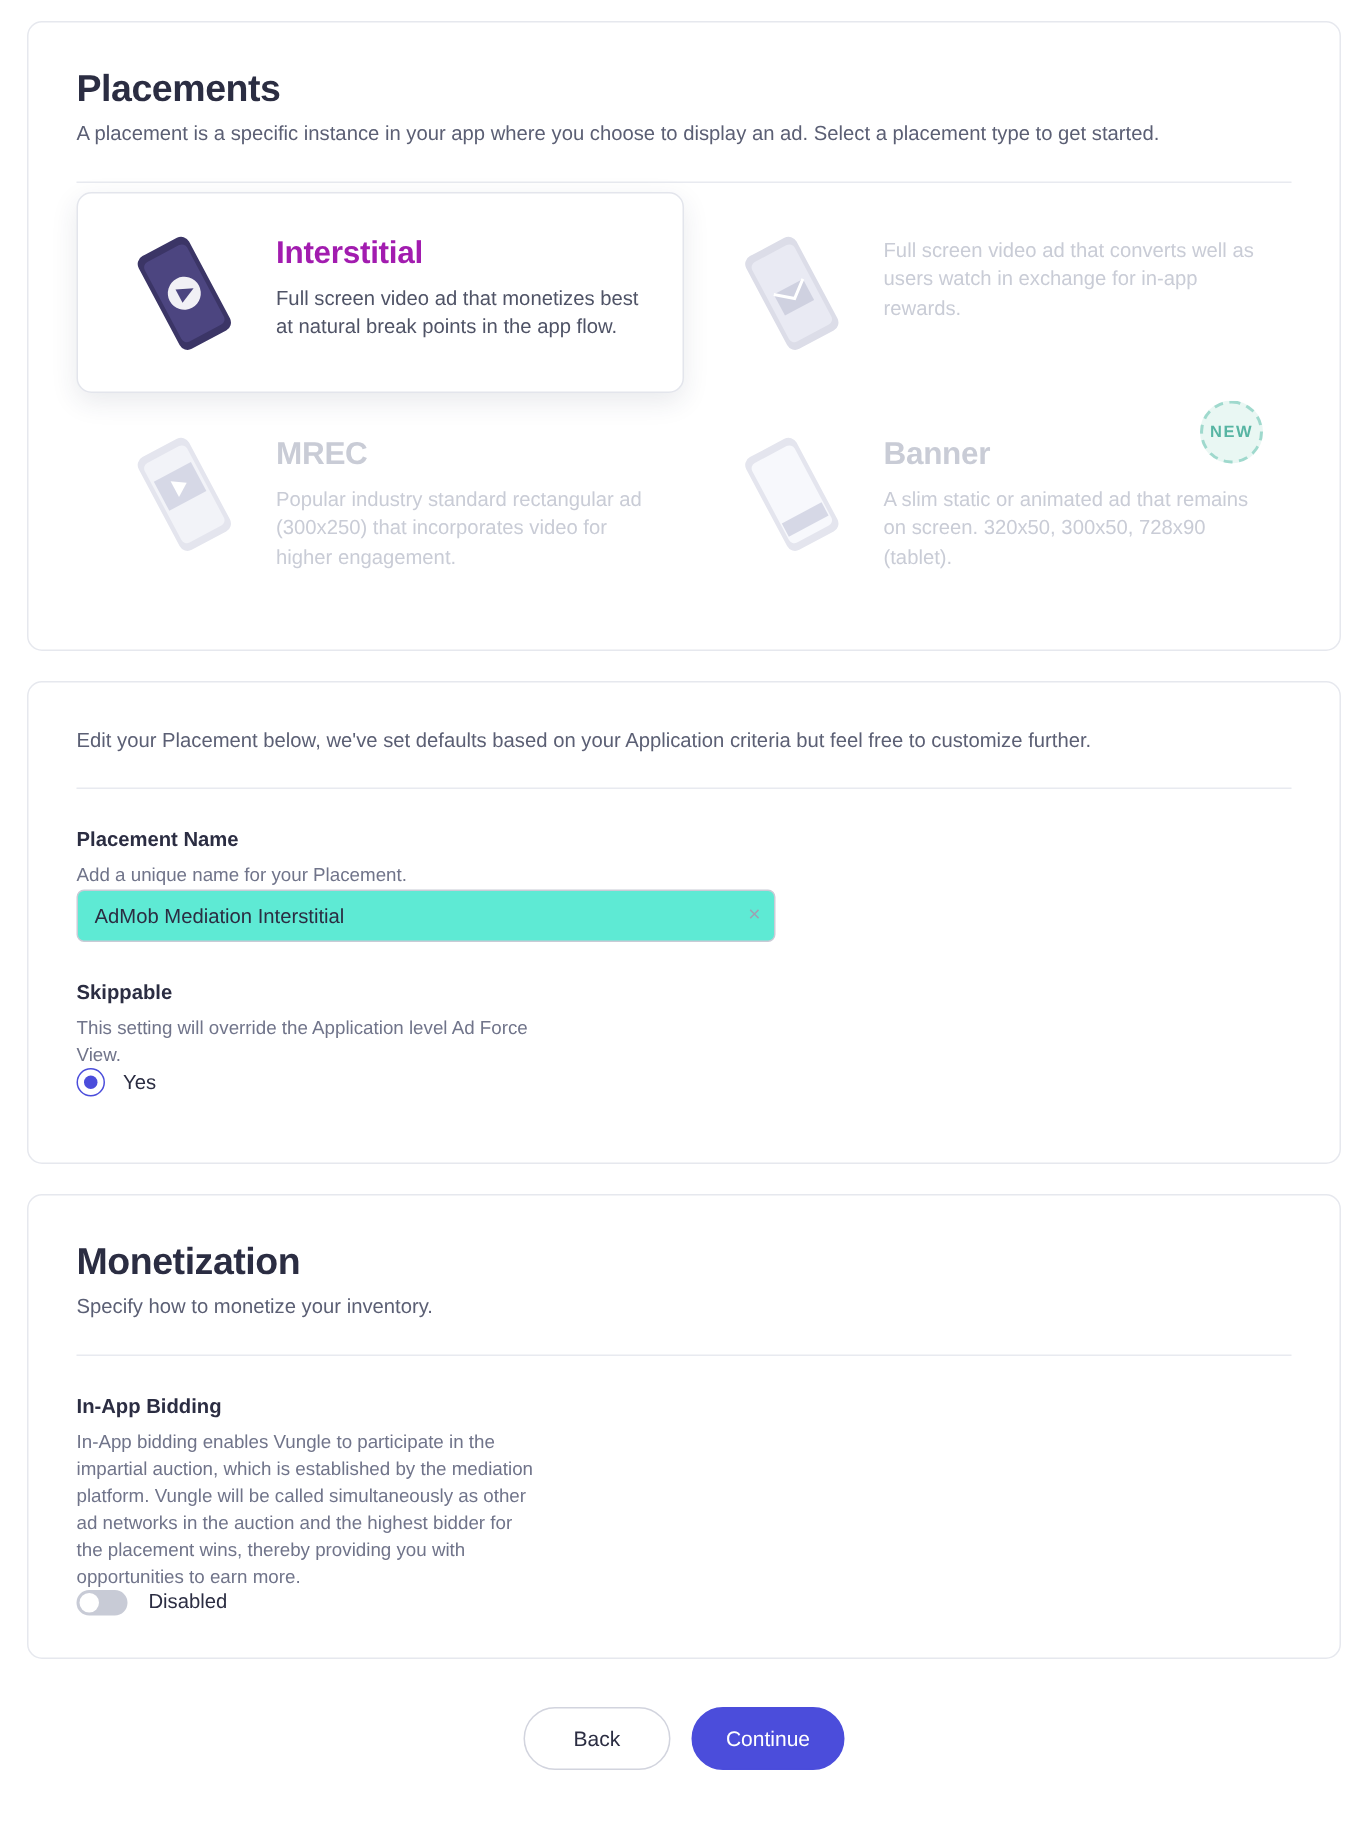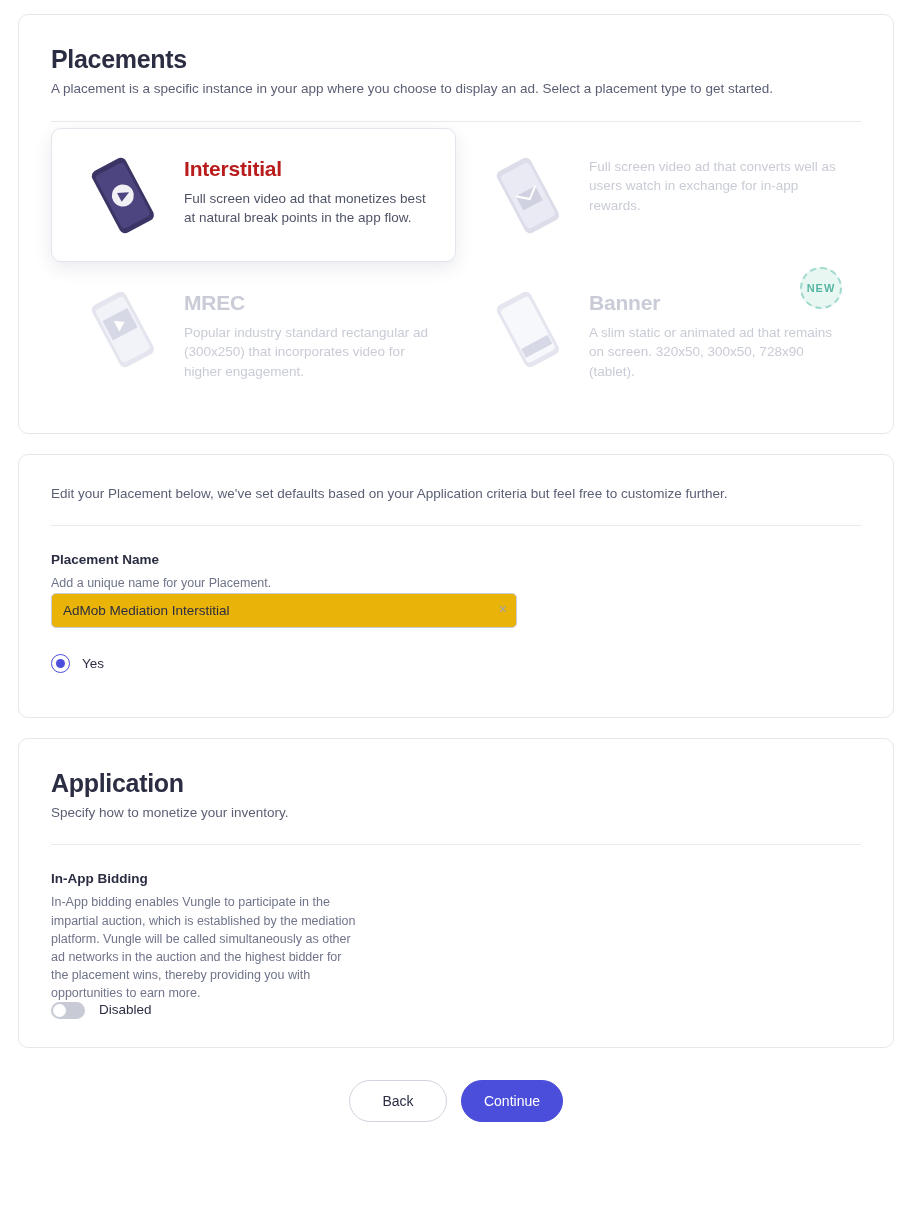--- a/index.html
+++ b/index.html
@@ -70,21 +70,21 @@
     width: 96px;
     min-width: 96px;
     height: 86px;
     margin-right: 14px;
     position: relative;
   }
   .p-text { padding-top: 4px; }
   .p-title {
     font-size: 21px;
     font-weight: bold;
-    color: #b91c1c;
+    color: #a21caf;
     margin: 0 0 8px 0;
     letter-spacing: -0.2px;
   }
   .p-desc {
     font-size: 13.5px;
     line-height: 1.45;
     color: #4f5366;
     margin: 0;
     max-width: 250px;
   }
@@ -134,21 +134,21 @@
   .text-input {
     width: 100%;
     height: 35px;
     border: 1px solid #c9cbd6;
     border-radius: 5px;
     padding: 0 30px 0 11px;
     font-size: 13.5px;
     font-family: "Liberation Sans", sans-serif;
     color: #2b2d42;
     outline: none;
-    background: #eab308;
+    background: #5eead4;
   }
   .input-clear {
     position: absolute;
     right: 10px;
     top: 9px;
     font-size: 14px;
     color: #9ea2b3;
     cursor: pointer;
     line-height: 1;
   }
@@ -314,31 +314,35 @@
       </div>
       <div class="form-field-col">
         <div class="text-input-wrap">
           <input class="text-input" type="text" value="AdMob Mediation Interstitial" style="">
           <span class="input-clear">×</span>
         </div>
       </div>
     </div>
 
     <div class="form-row">
+      <div class="form-label-col">
+        <p class="form-label">Skippable</p>
+        <p class="form-help">This setting will override the Application level Ad Force View.</p>
+      </div>
       <div class="form-field-col">
         <div class="radio-item">
           <span class="radio checked"></span>
           <span class="radio-label">Yes</span>
         </div>
       </div>
     </div>
   </div>
 
   <div class="card">
-    <h2 class="section-title">Application</h2>
+    <h2 class="section-title">Monetization</h2>
     <p class="section-sub">Specify how to monetize your inventory.</p>
     <div class="divider"></div>
 
     <div class="form-row">
       <div class="form-label-col">
         <p class="form-label">In-App Bidding</p>
         <p class="form-help">In-App bidding enables Vungle to participate in the impartial auction, which is established by the mediation platform. Vungle will be called simultaneously as other ad networks in the auction and the highest bidder for the placement wins, thereby providing you with opportunities to earn more.</p>
       </div>
       <div class="form-field-col">
         <div class="toggle-row">

